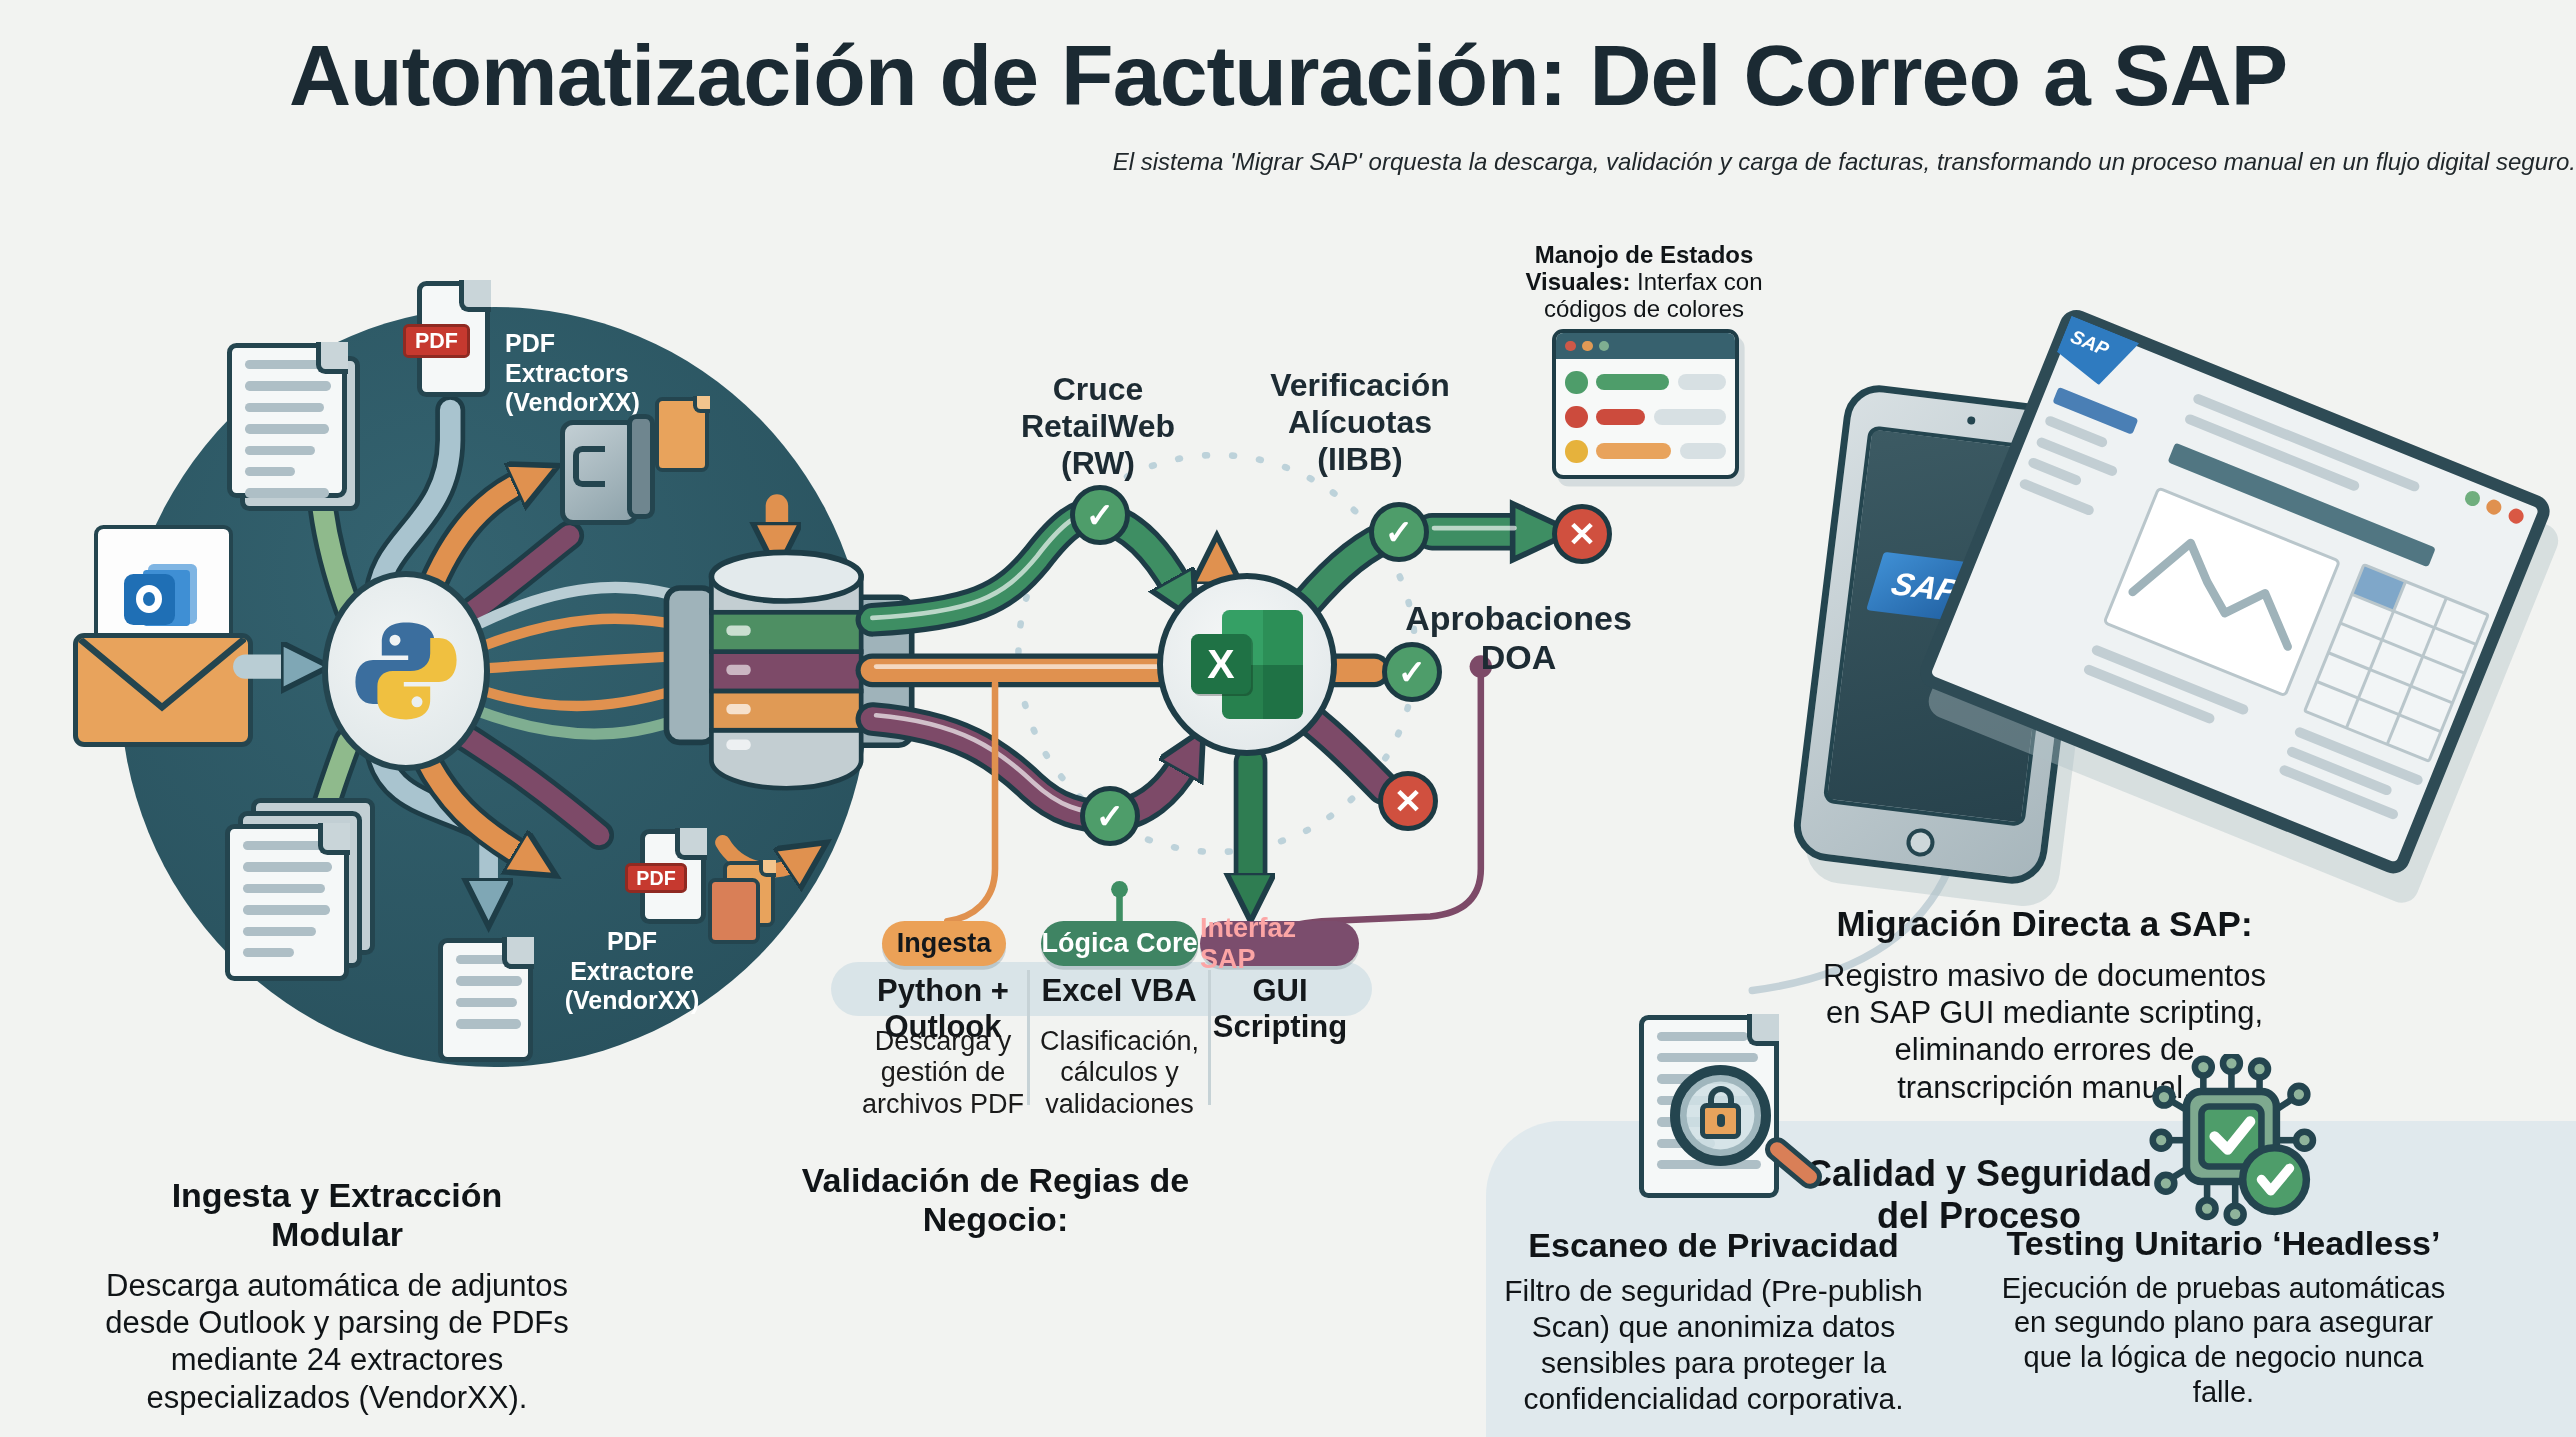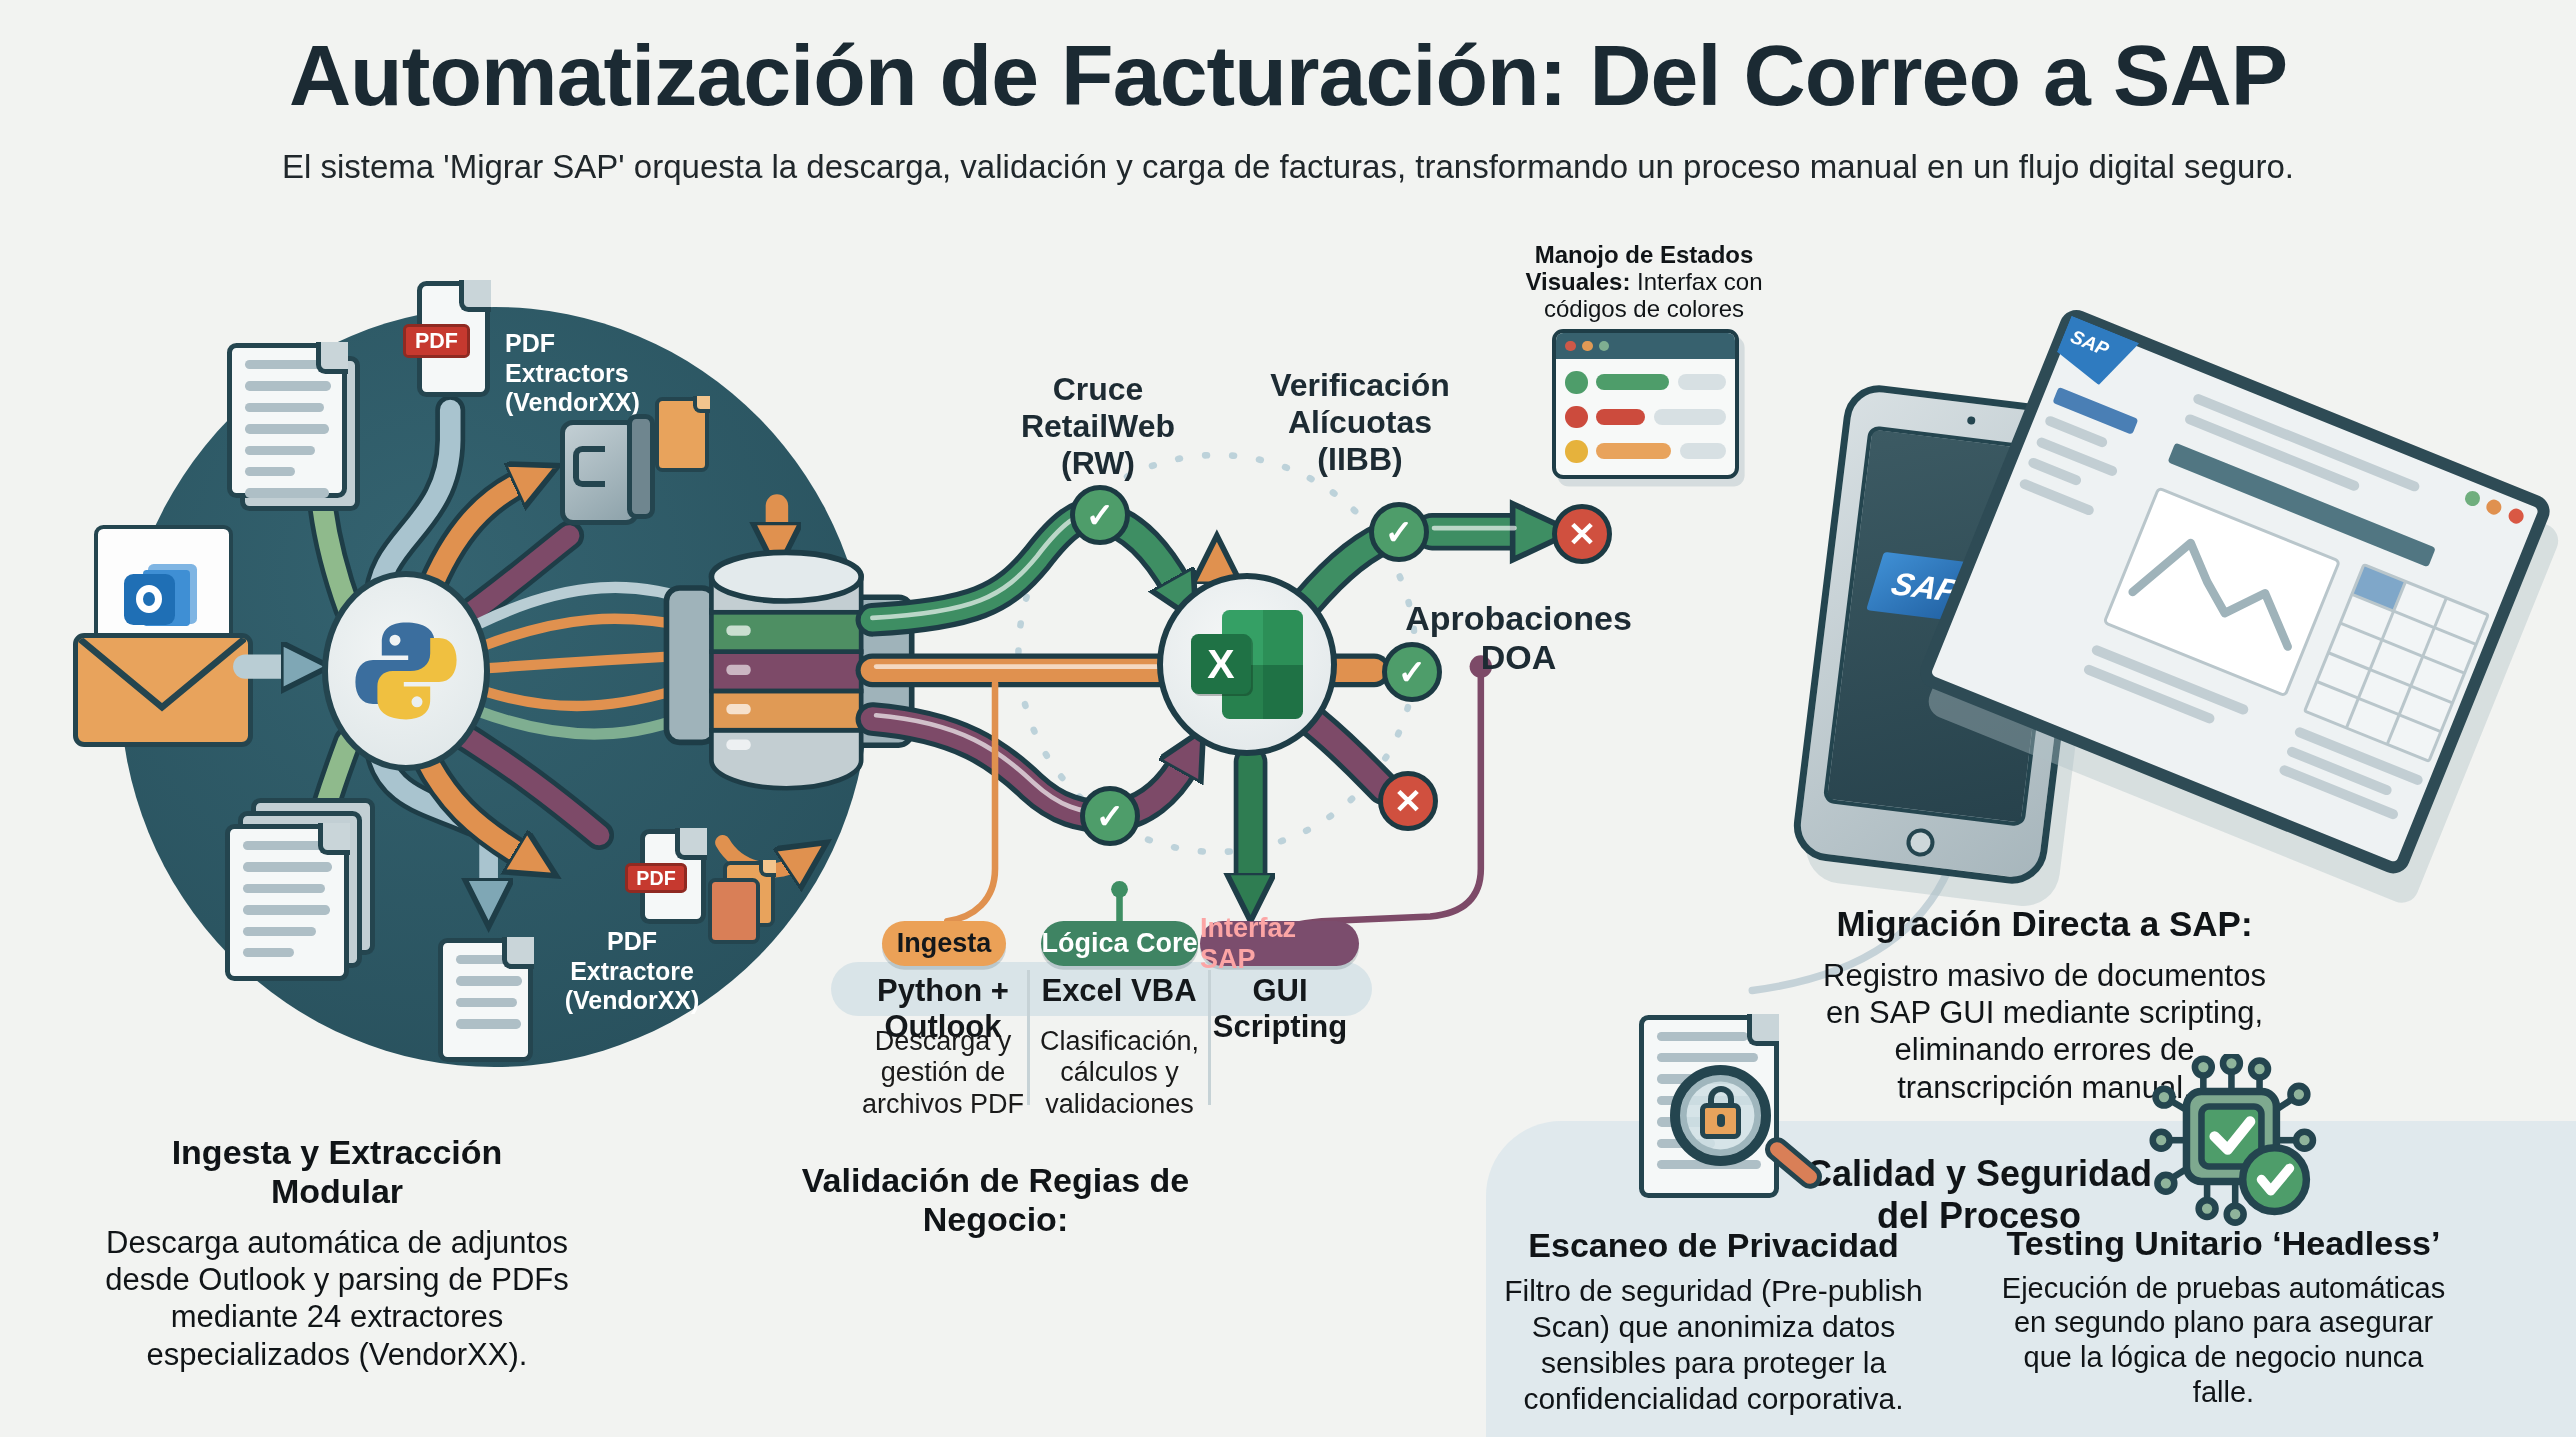--- a/index.html
+++ b/index.html
@@ -10,22 +10,22 @@
     --pill-ingesta:#eba157; --pill-logica:#3f8463; --pill-interfaz:#7b4d6d;
     --sap-blue:#2f7bc0; --excel-green:#1f7245; --outlook-blue:#1f6fb5; --pdf-red:#c6392f;
   }
   *{box-sizing:border-box; margin:0; padding:0;}
   body{font-family:"Liberation Sans", sans-serif; background:#e5e5e5;}
   .stage{position:relative; width:2576px; height:1438px; background:var(--background); overflow:hidden;}
 
   
   .title{position:absolute; left:0; top:26px; width:100%; text-align:center;
     font-size:86px; font-weight:700; letter-spacing:-0.9px; color:var(--ink);}
-  .subtitle{position:absolute; left:0; top:148px; width:100%; text-align:center;
-    font-size:33px; color:#20272b;}
+  .subtitle{position:absolute; left:0; top:148px; width:100%; text-align:right;
+    font-size:24px; color:#20272b;font-style:italic;}
 
   
   .z1{z-index:1}.z3{z-index:3}
   svg.flow{position:absolute; left:0; top:0; z-index:2; pointer-events:none;}
   .pipe{fill:none; stroke-linecap:round; stroke-linejoin:round;}
   .out{stroke:#1e3d47;}
   .s-or{stroke:var(--pipe-orange)} .s-gr{stroke:var(--pipe-green)}
   .s-sage{stroke:var(--pipe-sage)} .s-bg{stroke:var(--pipe-bluegray)}
   .s-pu{stroke:var(--pipe-purple)} .s-grd{stroke:#2f7d52}
   .s-sheen{stroke:rgba(255,255,255,.65)} .s-dash{stroke:#bdd2da}
@@ -517,21 +517,21 @@
         <b></b>
         <b></b>
     </div>
     <span class="gline" style="left:140px; top:292px; width:168px"></span>
     <span class="gline" style="left:140px; top:313px; width:140px"></span>
     <span class="gline" style="left:359px; top:292px; width:137px"></span>
     <span class="gline" style="left:359px; top:313px; width:112px"></span>
     <span class="gline" style="left:359px; top:333px; width:127px"></span>
   </div>
 
-  <div class="note" style="left:103px; top:1133px; width:468px">
+  <div class="note" style="left:103px; top:1176px; width:468px">
     <h3 style="font-size:34px">Ingesta y Extracción Modular</h3>
     <p>Descarga automática de adjuntos desde Outlook y parsing de PDFs mediante 24 extractores especializados (VendorXX).</p>
   </div>
   <div class="note" style="left:771px; top:1161px; width:449px">
     <h3 style="font-size:34px">Validación de Regias de Negocio:</h3>
   </div>
   <div class="note" style="left:1820px; top:904px; width:449px; z-index:3">
     <h3>Migración Directa a SAP:</h3>
     <p>Registro masivo de documentos en SAP GUI mediante scripting, eliminando errores de transcripción manual.</p>
   </div>

